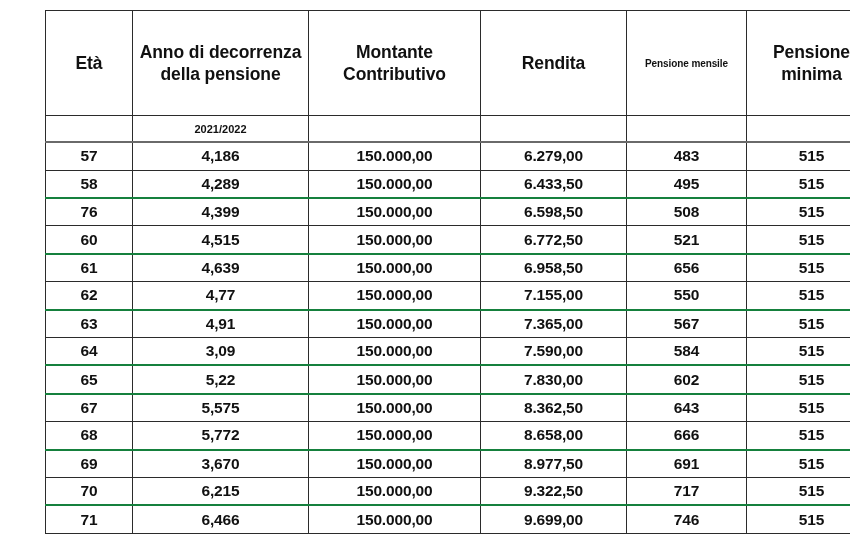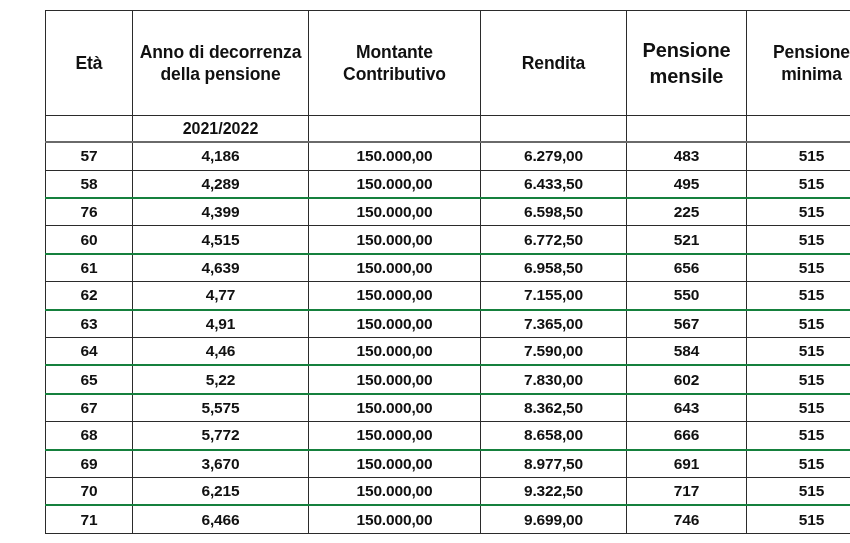--- a/index.html
+++ b/index.html
@@ -59,27 +59,27 @@
   col.c-minima     { width: 130px; }
 
   thead th {
     height: 104px;
     font-size: 17.5px;
     line-height: 1.28;
     letter-spacing: -0.1px;
   }
 
   thead th.small-head {
-    font-size: 20px;
+    font-size: 10px;
     line-height: 1.3;
   }
 
   tr.year-row td {
     height: 25px;
-    font-size: 16px;
+    font-size: 11px;
     border-bottom: 2px solid #6a6a6a;
   }
 
   tr.data-row td {
     height: 26.3px;
     font-size: 15.5px;
     letter-spacing: -0.15px;
   }
 
   
@@ -136,21 +136,21 @@
             <td>150.000,00</td>
             <td>6.433,50</td>
             <td>495</td>
             <td>515</td>
           </tr>
           <tr class="data-row rule-heavy">
             <td>76</td>
             <td>4,399</td>
             <td>150.000,00</td>
             <td>6.598,50</td>
-            <td>225</td>
+            <td>508</td>
             <td>515</td>
           </tr>
           <tr class="data-row">
             <td>60</td>
             <td>4,515</td>
             <td>150.000,00</td>
             <td>6.772,50</td>
             <td>521</td>
             <td>515</td>
           </tr>
@@ -173,21 +173,21 @@
           <tr class="data-row rule-heavy">
             <td>63</td>
             <td>4,91</td>
             <td>150.000,00</td>
             <td>7.365,00</td>
             <td>567</td>
             <td>515</td>
           </tr>
           <tr class="data-row">
             <td>64</td>
-            <td>4,46</td>
+            <td>3,09</td>
             <td>150.000,00</td>
             <td>7.590,00</td>
             <td>584</td>
             <td>515</td>
           </tr>
           <tr class="data-row rule-heavy">
             <td>65</td>
             <td>5,22</td>
             <td>150.000,00</td>
             <td>7.830,00</td>

